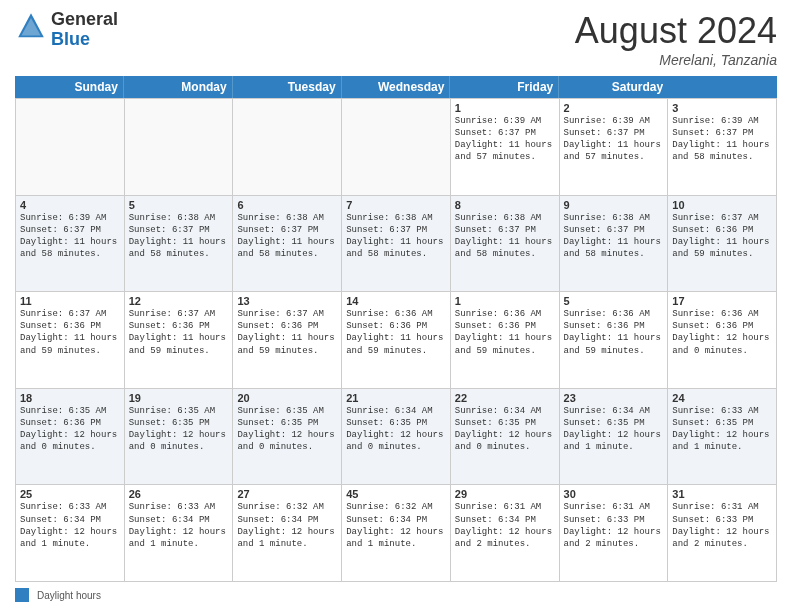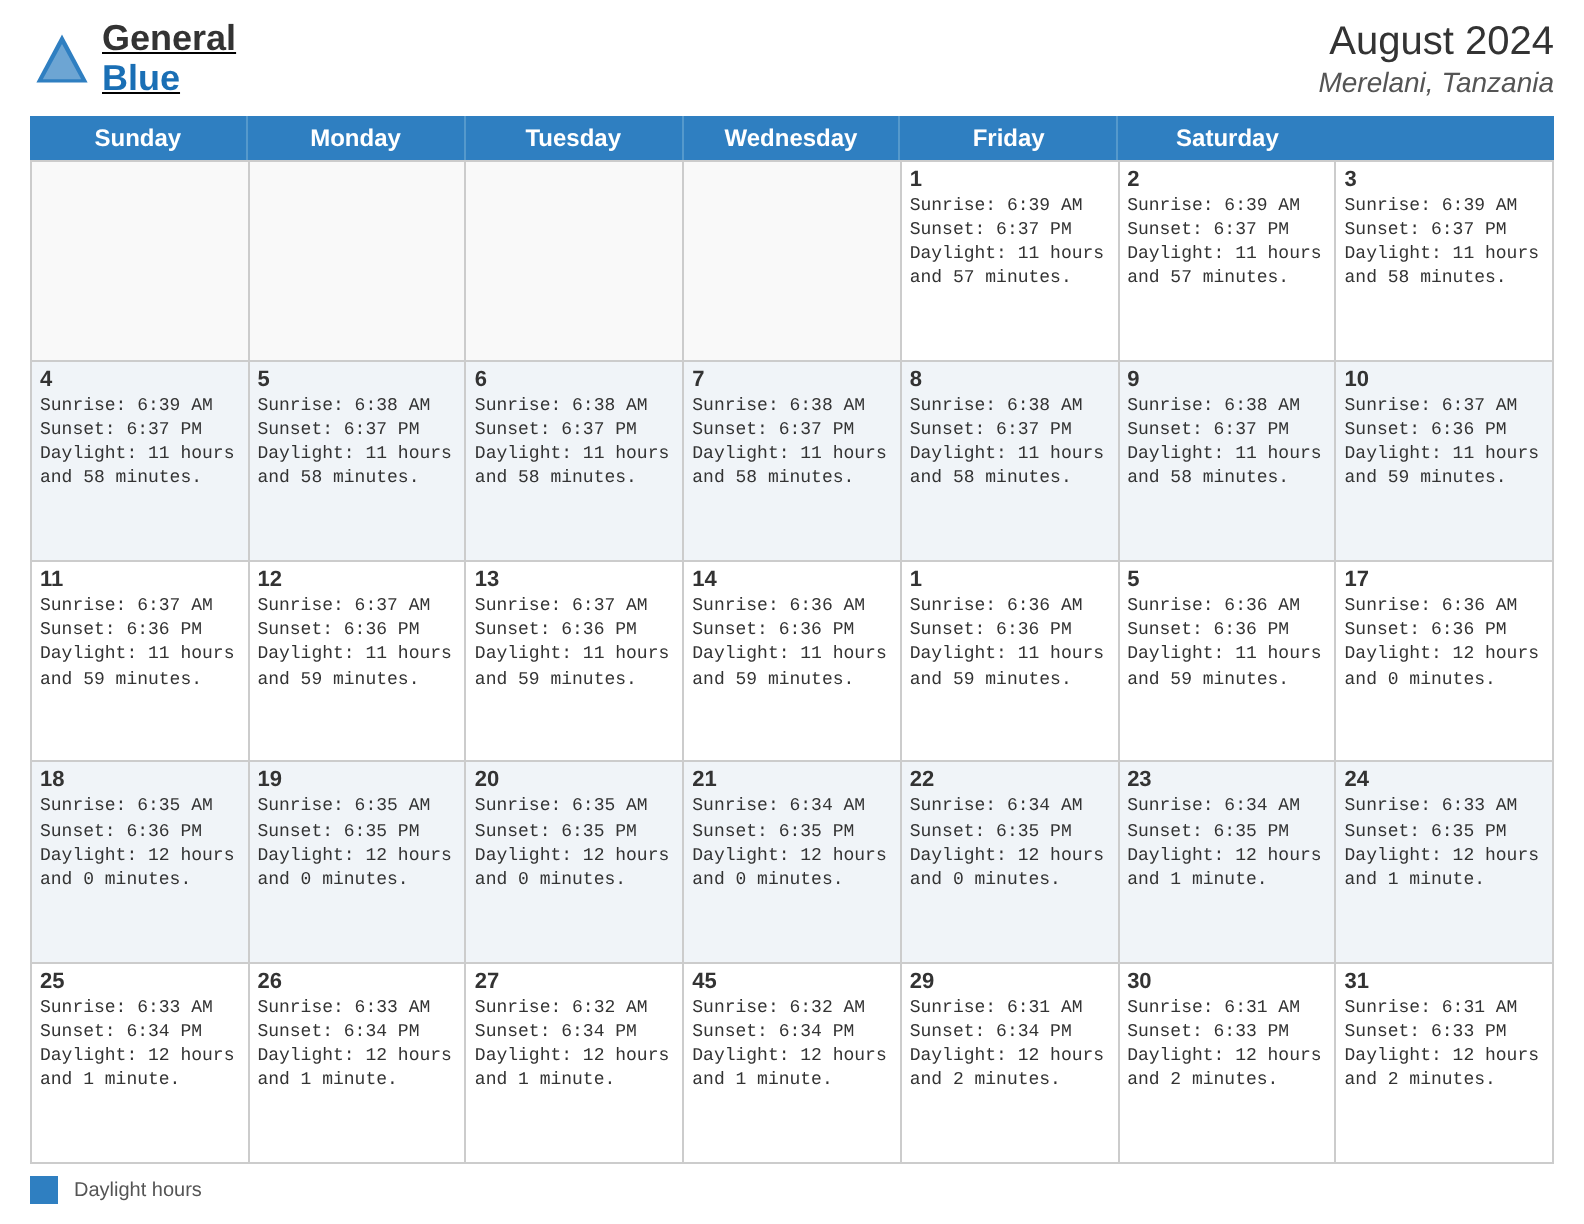--- a/index.html
+++ b/index.html
@@ -18,40 +18,38 @@
       flex-direction: column;
     }
     .header {
       display: flex;
       justify-content: space-between;
       align-items: flex-start;
       margin-bottom: 8px;
     }
     .logo {
       display: flex;
-      align-items: center;
       gap: 4px;
-      text-decoration: underline;
     }
     .logo-text {
       font-size: 18px;
       font-weight: bold;
       line-height: 1.1;
     }
     .logo-text .general { color: #333; }
     .logo-text .blue { color: #1a6fb5; }
     .logo-icon {
       width: 32px;
       height: 32px;
     }
     .title-block {
       text-align: right;
     }
     .month-year {
-      font-size: 20px;
+      font-size: 36px;
       color: #333;
       font-weight: normal;
     }
     .location {
       font-size: 14px;
       color: #555;
       font-style: italic;
     }
     .calendar {
       flex: 1;
@@ -61,21 +59,21 @@
     .cal-header {
       display: grid;
       grid-template-columns: repeat(7, 1fr);
       background: #2f7fc1;
     }
     .cal-header-cell {
       color: #fff;
       font-size: 12px;
       font-weight: bold;
       padding: 4px 5px;
-      text-align: center;
+      text-align: right;
       border-right: 1px solid #5599cc;
     }
     .cal-header-cell:last-child { border-right: none; }
     .cal-body {
       flex: 1;
       display: grid;
       grid-template-rows: repeat(5, 1fr);
       border-left: 1px solid #ccc;
       border-top: 1px solid #ccc;
     }

